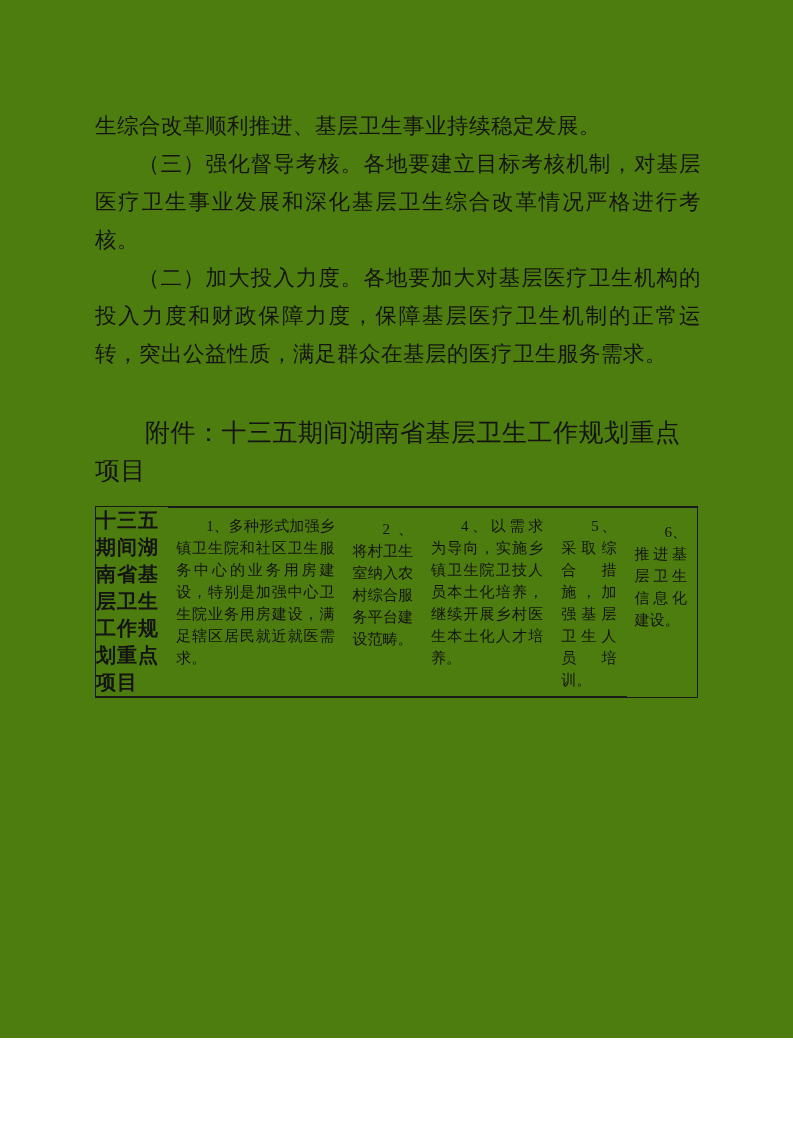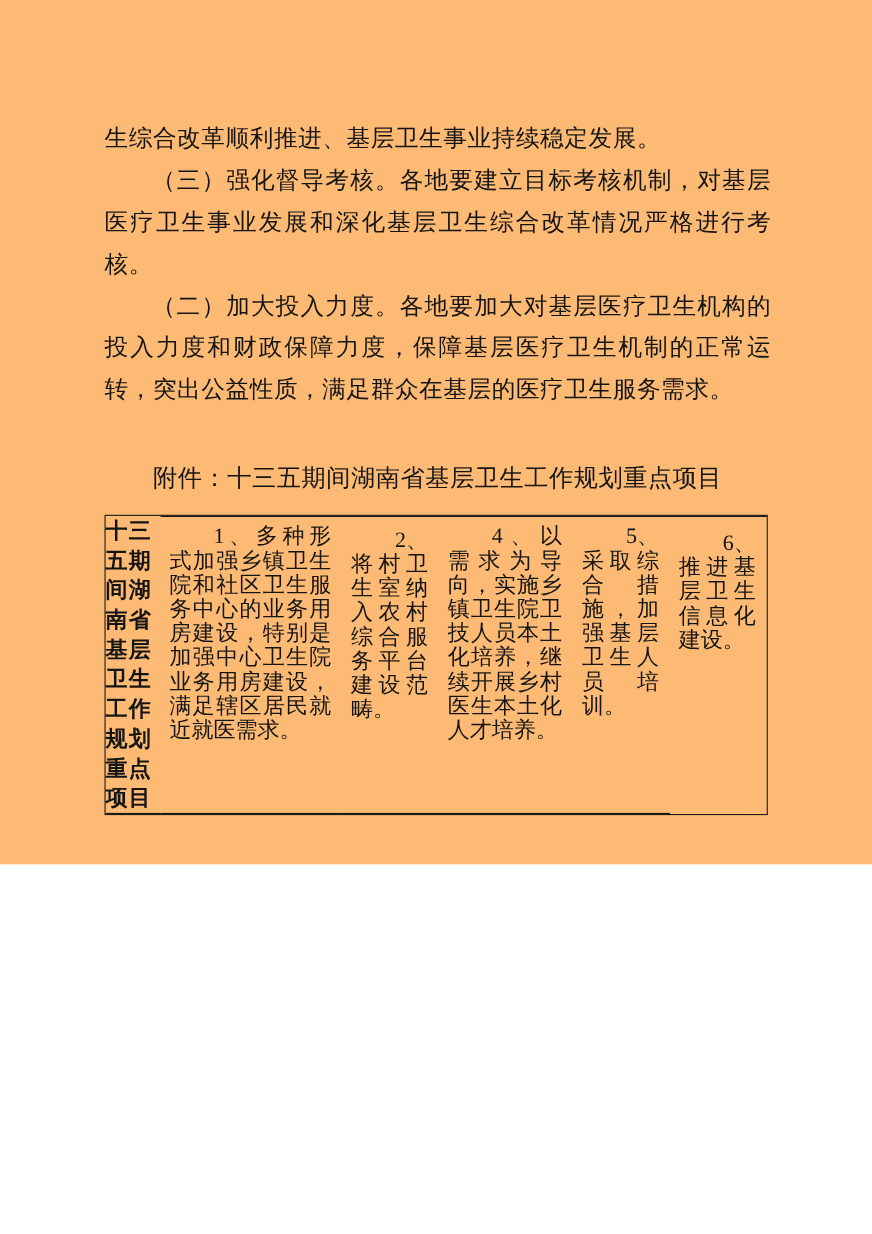--- a/index.html
+++ b/index.html
@@ -3,22 +3,22 @@
 <meta charset="utf-8">
 <style>
   html, body {
     margin: 0;
     padding: 0;
     background: #ffffff;
   }
   .page {
     position: relative;
     width: 793px;
-    height: 786px;
-    background: #fdba74;
+    height: 1038px;
+    background: #4d7c0f;
     overflow: hidden;
     font-family: "Liberation Serif", "DejaVu Serif", serif;
     color: #141414;
   }
   .content {
     position: absolute;
     left: 95px;
     top: 107px;
     width: 606px;
   }
@@ -28,24 +28,25 @@
     line-height: 38px;
     text-align: justify;
     text-align-last: left;
     letter-spacing: 0.5px;
   }
   .para.indent {
     text-indent: 2em;
   }
   .attachment-line {
     margin: 43px 0 0 0;
-    font-size: 22px;
+    font-size: 25px;
     line-height: 38px;
     text-indent: 2em;
     letter-spacing: 0.5px;
+    font-family: Liberation Mono, monospace;
   }
   .doc-table {
     margin-top: 14px;
     width: 603px;
     box-sizing: border-box;
     border: 1px solid #1a1a1a;
     display: flex;
     flex-direction: row;
     row-gap: 2px;
   }
@@ -59,21 +60,21 @@
   .table-title {
     min-height: 50px;
     display: flex;
     align-items: center;
     justify-content: center;
     font-weight: bold;
     font-size: 20px;
     letter-spacing: 1px;
   }
   .doc-row {
-    font-size: 20px;
+    font-size: 15px;
     line-height: 22px;
     padding: 7px 10px 5px 8px;
   }
   .doc-row p {
     margin: 0;
     text-indent: 2em;
     text-align: justify;
     text-align-last: left;
   }
   

